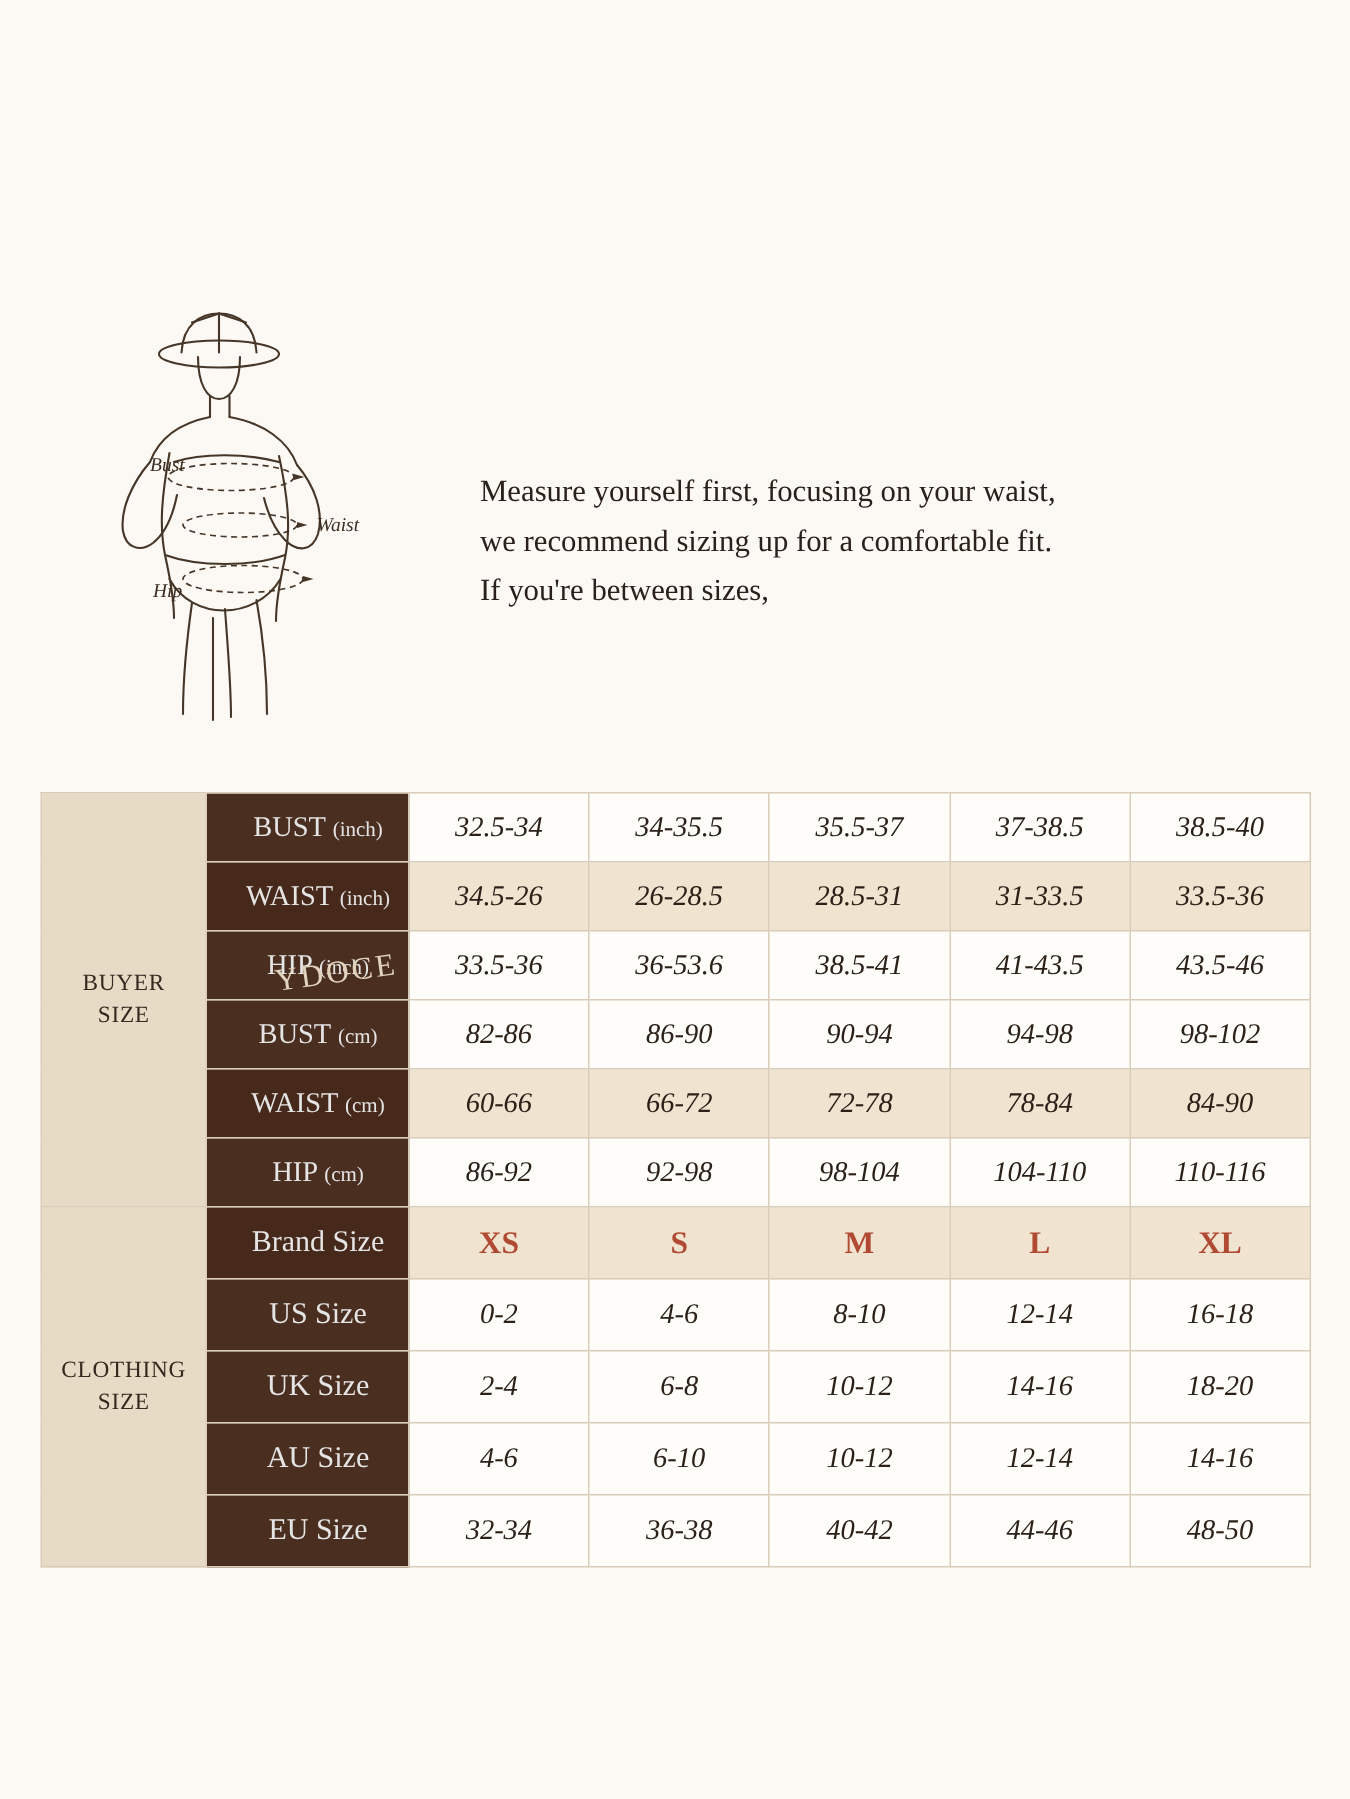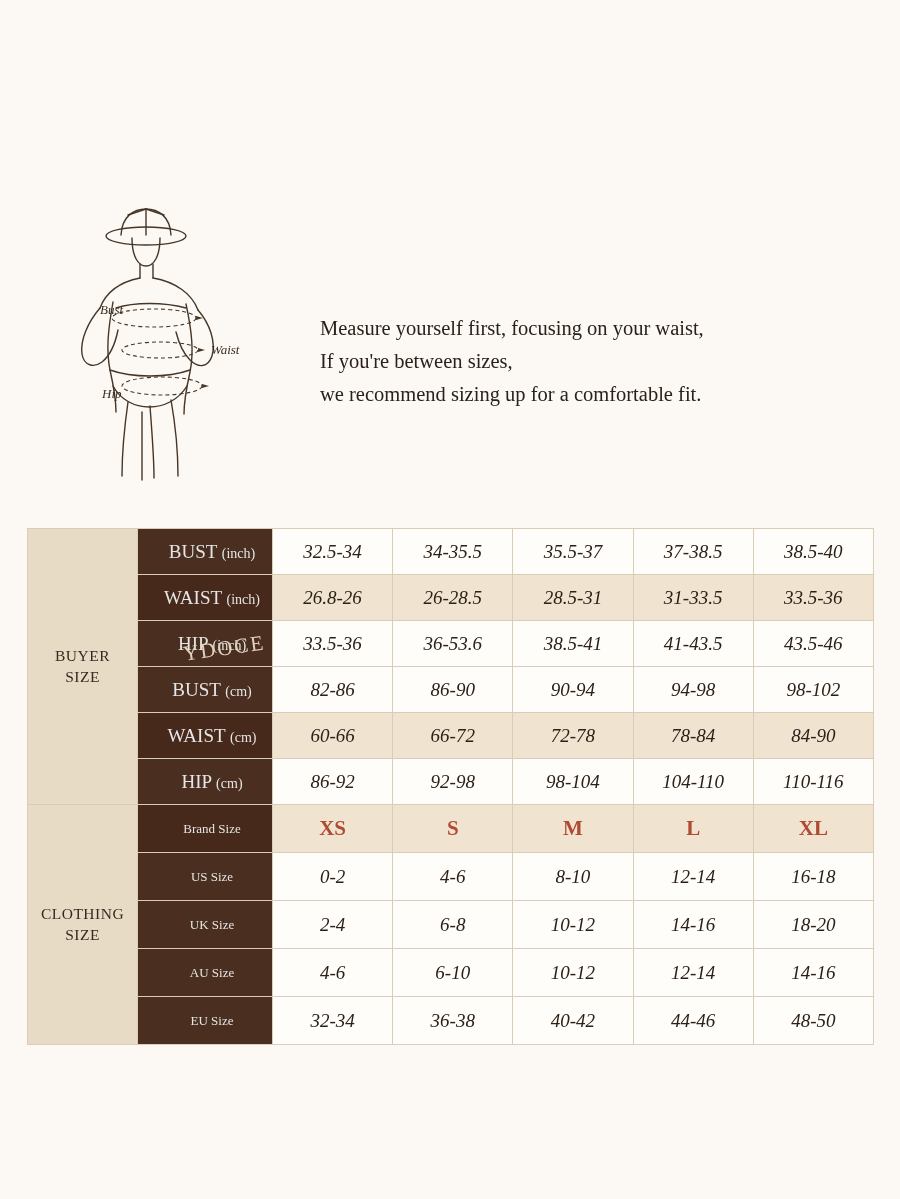--- a/index.html
+++ b/index.html
@@ -130,21 +130,21 @@
     background: #46291b;
   }
   .c-row td.val {
     height: 45px;
     font-size: 19px;
     font-style: italic;
     background: #fffdf9;
   }
 
   .rowlabel.brand {
-    font-size: 13px;
+    font-size: 20px;
   }
 
   
   .watermark {
     position: absolute;
     left: 183px;
     top: 636px;
     font-size: 21px;
     color: #e0d2bd;
     letter-spacing: 2px;
@@ -212,22 +212,22 @@
         </g>
 
         <text class="fig-label" x="42" y="124">Bust</text>
         <text class="fig-label" x="153" y="164">Waist</text>
         <text class="fig-label" x="44" y="208">Hip</text>
       </svg>
     </div>
 
     <div class="intro">
       <p>Measure yourself first, focusing on your waist,</p>
+      <p>we recommend sizing up for a comfortable fit.</p>
       <p>If you're between sizes,</p>
-      <p>we recommend sizing up for a comfortable fit.</p>
     </div>
   </div>
 
   <div class="table-wrap">
     <table class="size-table">
       <colgroup>
         <col class="c-group">
         <col class="c-label">
         <col class="c-val">
         <col class="c-val">
@@ -251,21 +251,21 @@
           <td class="val">35.5-37</td>
           <td class="val">37-38.5</td>
           <td class="val">38.5-40</td>
         </tr>
 
         <tr class="m-row alt">
           <td class="rowlabel">
             <span>WAIST</span>
             <span class="unit">(inch)</span>
           </td>
-          <td class="val">26.8-26</td>
+          <td class="val">34.5-26</td>
           <td class="val">26-28.5</td>
           <td class="val">28.5-31</td>
           <td class="val">31-33.5</td>
           <td class="val">33.5-36</td>
         </tr>
 
         <tr class="m-row">
           <td class="rowlabel">
             <span>HIP</span>
             <span class="unit">(inch)</span>

